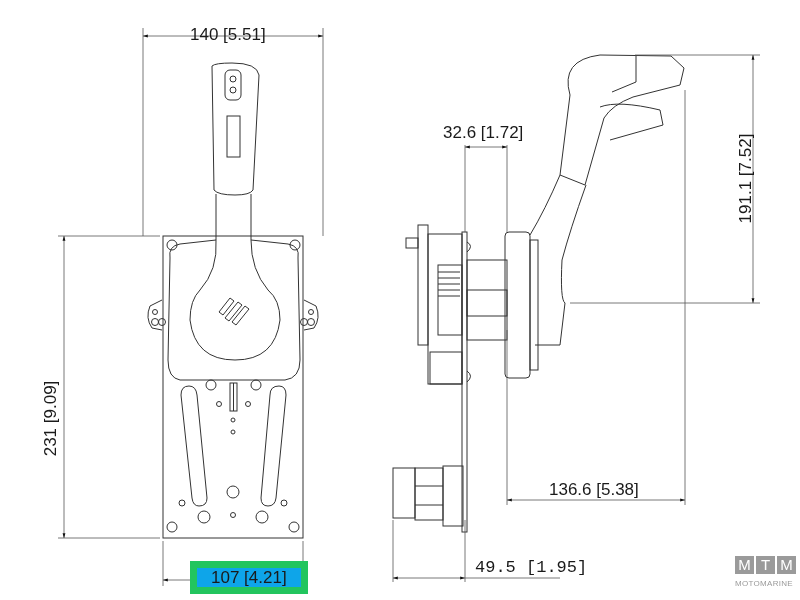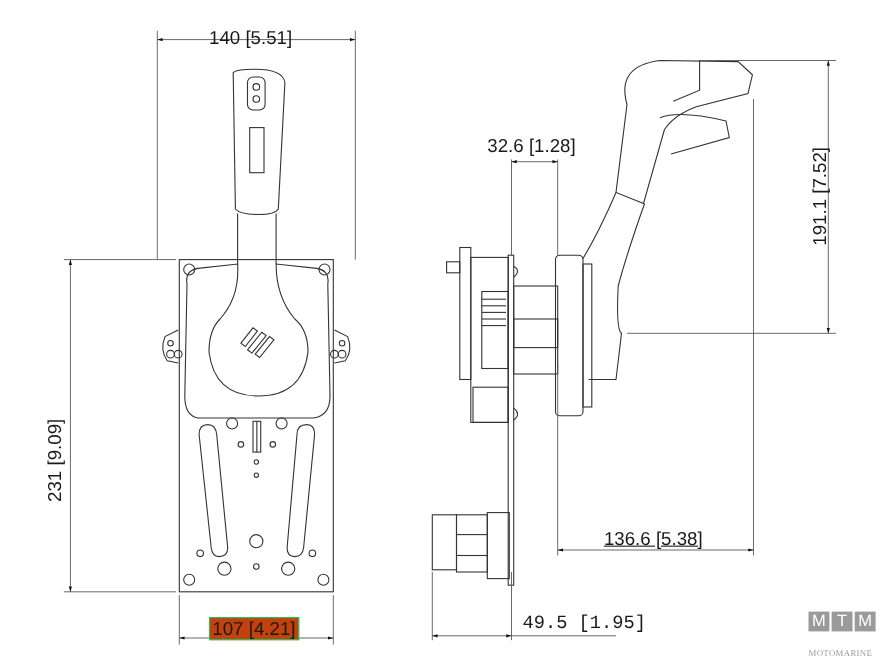--- a/index.html
+++ b/index.html
@@ -1,24 +1,24 @@
 <!DOCTYPE html>
 <html><head>
 <meta charset="utf-8">
 <style>
   html, body { margin:0; padding:0; background:#ffffff; }
   body { width:800px; height:600px; position:relative; overflow:hidden; font-family:"Liberation Sans", sans-serif; }
   svg { position:absolute; left:0; top:0; }
   .dimtext { position:absolute; font-family:"Liberation Sans", sans-serif; font-size:17px; color:#1a1a1a; white-space:nowrap; line-height:1; }
   .vert { transform-origin:center center; transform:rotate(-90deg); }
-  .boxed { border:1px solid #22c55e; padding:1px 2px; background:#c2410c; }
+  .boxed { border:7px solid #22c55e; padding:1px 14px; background:#0ea5e9; }
   .logo { position:absolute; left:735px; top:556px; width:62px; }
   .logo-letters { display:flex; gap:2px; }
   .logo-letter { width:19px; height:18px; background:#9a9a9a; color:#fff; font-size:15px; text-align:center; line-height:18px; font-family:"Liberation Sans", sans-serif; }
-  .logo-sub { font-size:8px; color:#9a9a9a; letter-spacing:0.3px; margin-top:15px; font-family:Liberation Serif, serif; }
+  .logo-sub { font-size:8px; color:#9a9a9a; letter-spacing:0.3px; margin-top:5px; font-family:Liberation Sans, sans-serif; }
 </style>
 </head>
 <body>
 
 <svg width="800" height="600" viewBox="0 0 800 600" xmlns="http://www.w3.org/2000/svg">
   <defs>
     <marker id="arr" viewBox="0 0 10 10" refX="10" refY="5" markerWidth="10" markerHeight="6" orient="auto-start-reverse">
       <path d="M0,2 L10,5 L0,8 z" fill="#111"></path>
     </marker>
   </defs>
@@ -143,23 +143,23 @@
     <line x1="393" y1="520" x2="393" y2="582"></line>
     <line x1="465" y1="520" x2="465" y2="582"></line>
     <line x1="393" y1="578" x2="465" y2="578" marker-start="url(#arr)" marker-end="url(#arr)"></line>
     <line x1="465" y1="578" x2="560" y2="578"></line>
   </g>
 </svg>
 
 <div class="dimtext" style="left:190px; top:26px;">140 [5.51]</div>
 <div class="dimtext vert" style="left:-10px; top:410px; width:120px; text-align:center;">231 [9.09]</div>
 <div class="dimtext boxed" style="left:190px; top:561px;">107 [4.21]</div>
-<div class="dimtext" style="left:443px; top:124px;">32.6 [1.28]</div>
+<div class="dimtext" style="left:443px; top:124px;">32.6 [1.72]</div>
 <div class="dimtext vert" style="left:685px; top:170px; width:120px; text-align:center;">191.1 [7.52]</div>
-<div class="dimtext" style="left:549px; top:481px;text-decoration:underline;">136.6 [5.38]</div>
+<div class="dimtext" style="left:549px; top:481px;">136.6 [5.38]</div>
 <div class="dimtext" style="left:475px; top:559px;font-family:Liberation Mono, monospace;">49.5 [1.95]</div>
 
 <div class="logo">
   <div class="logo-letters">
     <div class="logo-letter">M</div>
     <div class="logo-letter">T</div>
     <div class="logo-letter">M</div>
   </div>
   <div class="logo-sub">MOTOMARINE</div>
 </div>

